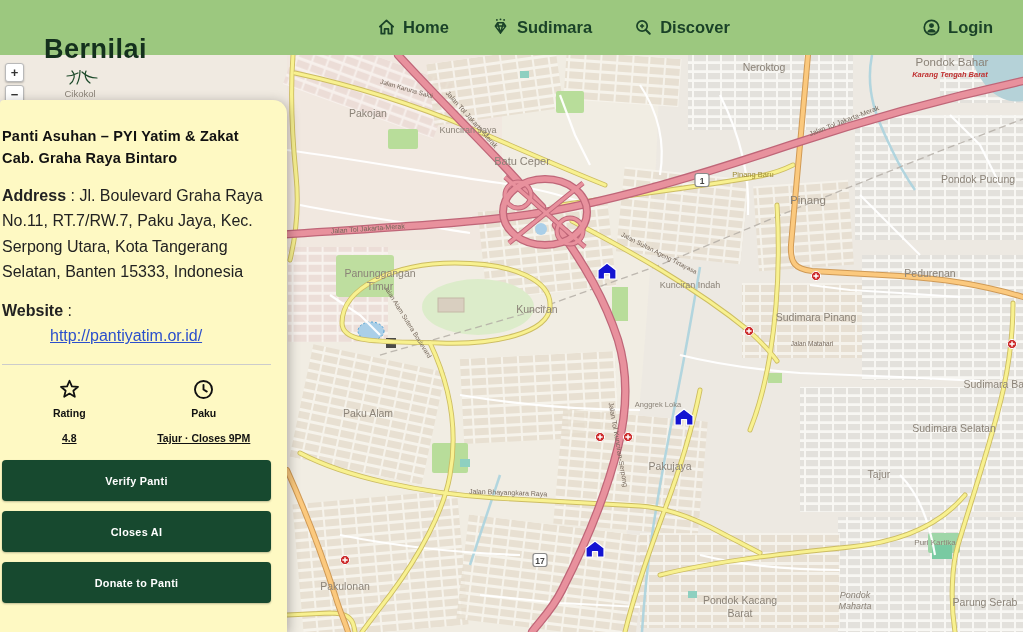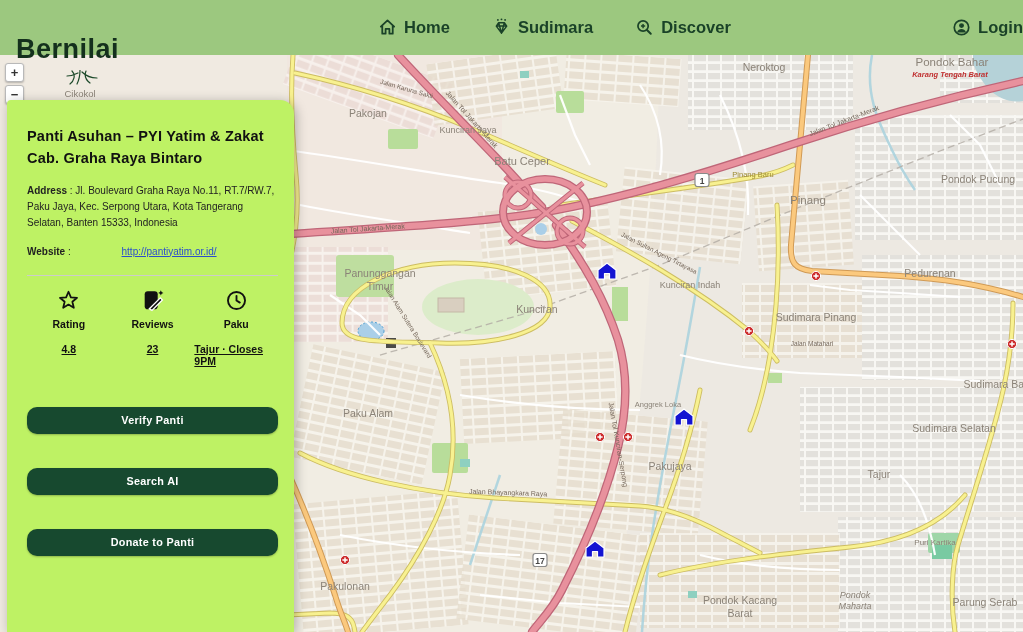--- a/index.html
+++ b/index.html
@@ -1,49 +1,49 @@
 <!DOCTYPE html>
 <html><head>
 <meta charset="utf-8">
 <style>
   html,body{margin:0;padding:0;}
   body{width:1023px;height:632px;overflow:hidden;font-family:"Liberation Sans",sans-serif;background:#fff;}
   #app{position:relative;width:1023px;height:632px;overflow:hidden;}
 
   
   .navbar{position:absolute;top:0;left:0;width:100%;height:55px;background:#9cc87f;display:flex;align-items:center;z-index:20;}
-  .brand{width:270px;padding-left:16px;position:relative;margin-top:44px;}
+  .brand{width:270px;padding-left:44px;position:relative;margin-top:44px;}
   .brand-text{font-size:27px;font-weight:600;color:#14301d;letter-spacing:.5px;}
   .brand-roots{position:absolute;left:66px;top:36px;}
   .nav-center{flex:1;display:flex;justify-content:center;gap:42px;}
   .nav-item{display:flex;align-items:center;gap:7px;color:#1a4228;font-weight:700;font-size:16.5px;cursor:pointer;text-decoration:none;}
-  .nav-right{width:200px;display:flex;justify-content:flex-end;}
+  .nav-right{width:200px;display:flex;justify-content:flex-end;padding-right:30px;}
   .nav-icon{display:block;}
 
   
   .map-wrap{position:absolute;top:55px;left:0;width:1023px;height:577px;background:#f1ede3;}
   .zoom-ctl{position:absolute;left:5px;top:8px;z-index:8;display:flex;flex-direction:column;gap:3px;}
   .zoom-btn{width:17px;height:17px;background:#fff;border:1px solid #b9b9b9;border-radius:3px;font-size:13px;font-weight:700;color:#333;
     display:flex;align-items:center;justify-content:center;cursor:pointer;box-shadow:0 1px 2px rgba(0,0,0,.25);line-height:1;}
 
   
-  .panti-card{position:absolute;left:7px;top:100px;width:287px;height:532px;background:#bef264;z-index:10;
-    border-radius:4px 14px 0 0;box-shadow:2px 2px 12px rgba(0,0,0,.28);padding:26px 16px 0 20px;box-sizing:border-box;}
+  .panti-card{position:absolute;left:0;top:100px;width:287px;height:532px;background:#fef9c3;z-index:10;
+    border-radius:4px 14px 0 0;box-shadow:2px 2px 12px rgba(0,0,0,.28);padding:26px 16px 0 2px;box-sizing:border-box;}
   .panti-title{font-size:14.5px;font-weight:800;color:#111;line-height:1.5;letter-spacing:.2px;}
-  .panti-line{margin-top:13px;font-size:10px;color:#222;line-height:1.6;}
+  .panti-line{margin-top:13px;font-size:16px;color:#222;line-height:1.6;}
   .panti-line b{font-weight:800;}
   .panti-link{color:#2b4fcc;text-decoration:underline;margin-left:48px;}
   .card-divider{border:none;border-top:1px solid #ccc;margin:15px 0 12px 0;}
   .stats-row{display:flex;}
   .stat{flex:1;display:flex;flex-direction:column;align-items:center;}
   .stat-label{font-size:10.5px;font-weight:800;color:#111;margin-top:5px;}
   .stat-value{font-size:10.5px;font-weight:800;color:#111;margin-top:13px;text-decoration:underline;}
   .btn-stack{margin-top:16px;display:flex;flex-direction:column;gap:10px;}
-  .pill-btn{height:27px;border:none;border-radius:10px;background:#17492f;color:#fff;font-size:10.8px;font-family:"Liberation Sans",sans-serif;
-    font-weight:600;letter-spacing:.3px;cursor:pointer;width:100%;box-shadow:0 1px 2px rgba(0,0,0,.25);margin-top:24px;}
+  .pill-btn{height:41px;border:none;border-radius:4px;background:#17492f;color:#fff;font-size:10.8px;font-family:"Liberation Sans",sans-serif;
+    font-weight:600;letter-spacing:.3px;cursor:pointer;width:100%;box-shadow:0 1px 2px rgba(0,0,0,.25);}
 </style>
 </head>
 <body>
 
 <div id="app">
 
   <div class="map-wrap">
     <svg id="map-canvas" width="1023" height="577" viewBox="0 0 1023 577">
       <defs>
         <pattern id="p1" width="16" height="10" patternUnits="userSpaceOnUse">
@@ -348,37 +348,28 @@
     <div class="stats-row">
       <div class="stat">
         <svg width="25" height="25" viewBox="0 0 24 24">
           <path d="M12 3.6 L14.3 9 L20.2 9.4 L15.7 13.2 L17.1 19 L12 15.9 L6.9 19 L8.3 13.2 L3.8 9.4 L9.7 9 Z" stroke="#111" stroke-width="1.7" fill="none" stroke-linejoin="round"></path>
         </svg>
         <div class="stat-label">Rating</div>
         <div class="stat-value">4.8</div>
       </div>
       <div class="stat">
         <svg width="25" height="25" viewBox="0 0 24 24">
-          <rect x="4.5" y="3" width="12.5" height="17.5" rx="3" fill="#111"></rect>
-          <path d="M9 20 L19.5 9.5 L21.5 11.5 L11.5 21.5 Z" fill="#111" stroke="#fff" stroke-width="1.3"></path>
-          <path d="M20 2.2 l.8 1.7 1.7.8 -1.7.8 -.8 1.7 -.8-1.7 -1.7-.8 1.7-.8 Z" fill="#111"></path>
-        </svg>
-        <div class="stat-label">Reviews</div>
-        <div class="stat-value">23</div>
-      </div>
-      <div class="stat">
-        <svg width="25" height="25" viewBox="0 0 24 24">
           <circle cx="12" cy="12" r="8.2" stroke="#111" stroke-width="1.8" fill="none"></circle>
           <path d="M12 7.5 V12 L15.2 14" stroke="#111" stroke-width="1.8" fill="none" stroke-linecap="round"></path>
         </svg>
         <div class="stat-label">Paku</div>
         <div class="stat-value">Tajur · Closes 9PM</div>
       </div>
     </div>
 
     <div class="btn-stack">
       <button class="pill-btn">Verify Panti</button>
-      <button class="pill-btn">Search AI</button>
+      <button class="pill-btn">Closes AI</button>
       <button class="pill-btn">Donate to Panti</button>
     </div>
   </div>
 
 </div>
 
 </body></html>

